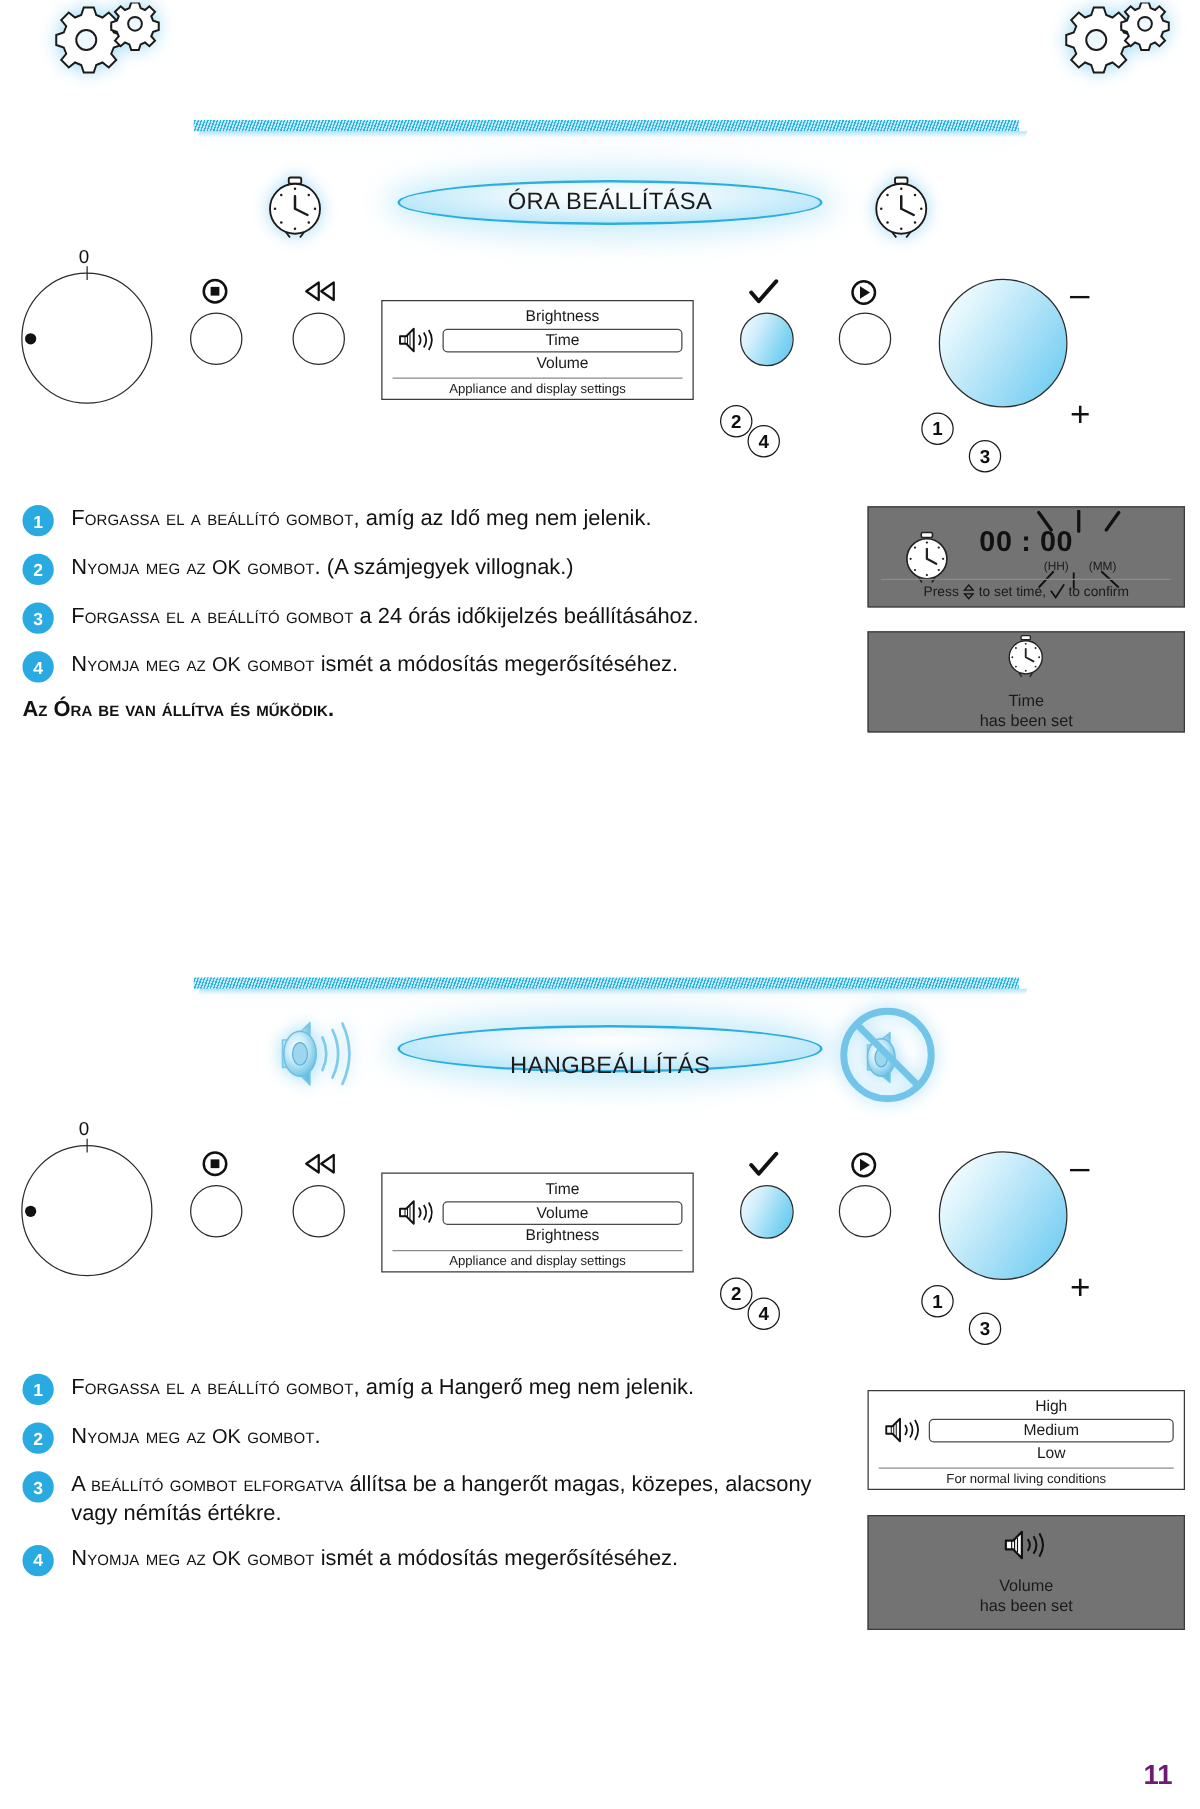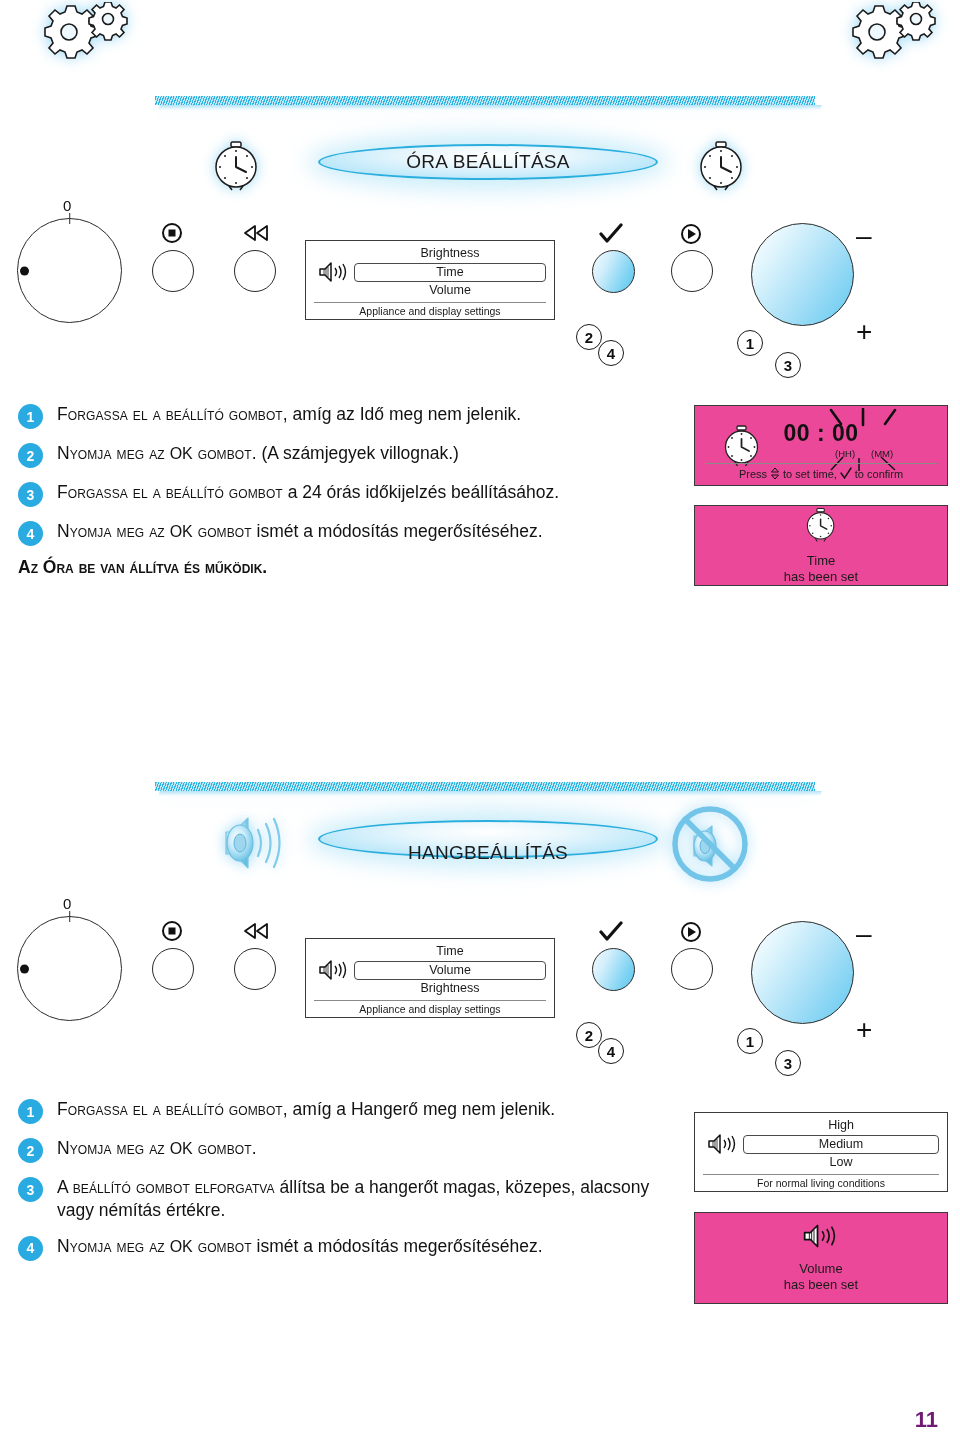--- a/index.html
+++ b/index.html
@@ -224,21 +224,21 @@
     font-variant: small-caps;
     font-weight: 700;
     color: #121212;
     margin-top: -2px;
   }
 
   
   .disp-box {
     position: absolute;
     border: 1.4px solid #3a3a3a;
-    background: #ec4899;
+    background: #737373;
     box-sizing: border-box;
   }
   .disp-center {
     display: flex;
     flex-direction: column;
     align-items: center;
     justify-content: center;
     height: 100%;
     font-size: 13px;
     color: #1a1a1a;

